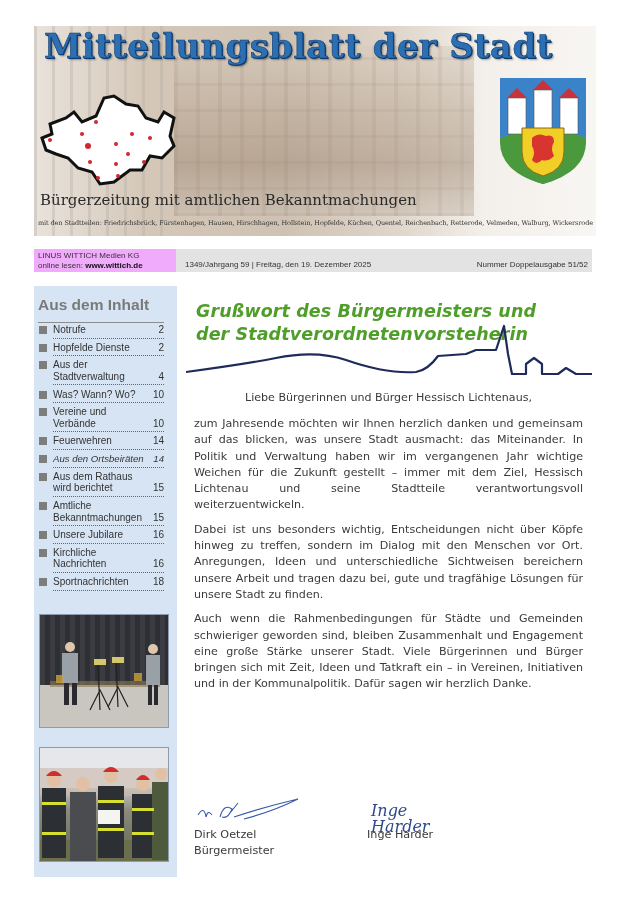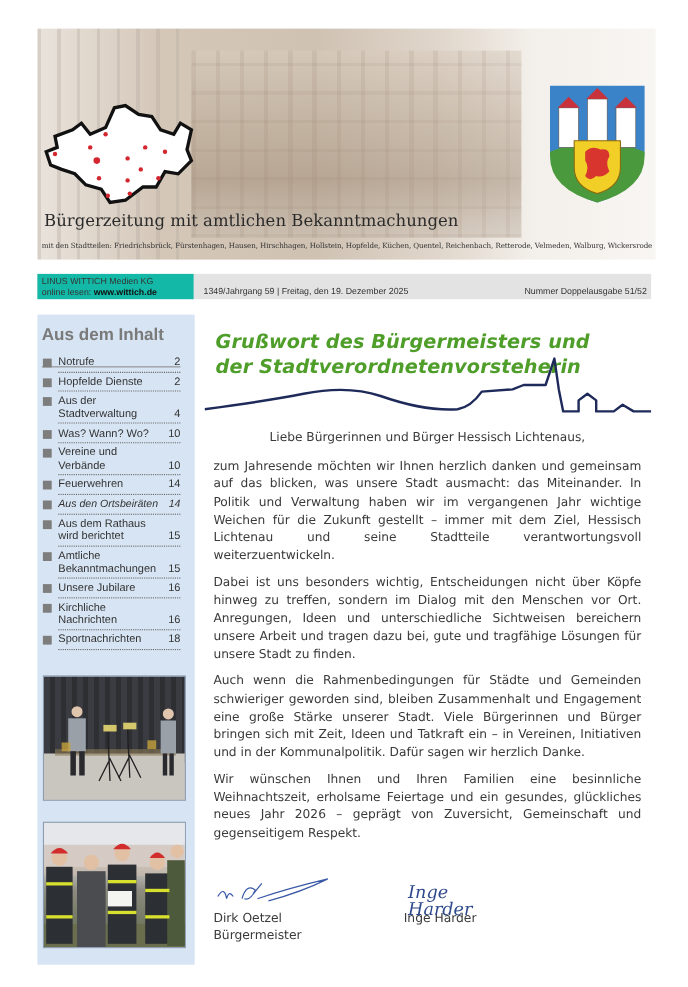--- a/index.html
+++ b/index.html
@@ -55,35 +55,35 @@
   .map-icon { position: absolute; left: 4px; top: 52px; width: 142px; height: 110px; }
   .coat-of-arms { position: absolute; left: 464px; top: 50px; width: 90px; height: 110px; }
 
   
   .infobar {
     position: absolute; left: 34px; top: 249px; width: 558px; height: 23px;
     background: #e3e3e3; font-size: 8px; color: #333;
   }
   .infobar .publisher {
     position: absolute; left: 0; top: 0; width: 142px; height: 23px;
-    background: #14b8a6; padding: 2px 0 0 4px; line-height: 10px;
+    background: #f0abfc; padding: 2px 0 0 4px; line-height: 10px;
   }
   .infobar .publisher b { font-weight: bold; color: #111; }
   .infobar .issue { position: absolute; left: 151px; top: 11px; }
   .infobar .number { position: absolute; right: 4px; top: 11px; }
 
   
   .sidebar {
     position: absolute; left: 34px; top: 286px; width: 143px; height: 591px;
     background: #d7e4f3;
   }
   .toc-title {
     position: absolute; left: 4px; top: 10px; width: 126px;
     font-size: 15.5px; font-weight: bold; color: #7a7a7a;
-    border-bottom: 1.5px solid #8d8d8d; padding-bottom: 19px;
+    border-bottom: 1.5px solid #8d8d8d; padding-bottom: 8px;
     white-space: nowrap;
   }
   .toc-list { position: absolute; left: 4px; top: 38px; width: 126px; }
   .toc-item {
     position: relative; display: flex; align-items: flex-end;
     padding-left: 15px; margin-bottom: 3.2px;
     font-size: 10px; line-height: 11.5px; color: #333;
   }
   .toc-item .sq {
     position: absolute; left: 1px; top: 2px; width: 8px; height: 8px; background: #7d7d7d;
@@ -134,20 +134,21 @@
     font-family: "DejaVu Serif", serif; font-style: italic; font-size: 16px; color: #2e4a8d;
   }
 </style>
 </head>
 <body>
 
 <div class="masthead">
   <div class="photo-bg2"></div>
   <div class="photo-bg"></div>
 
+  <div class="mast-title-top">Mitteilungsblatt der Stadt</div>
 
   <svg class="map-icon" viewBox="0 0 142 110">
     <path d="M4 60 L14 56 L12 46 L28 40 L36 34 L44 44 L58 38 L66 20 L76 18 L88 26 L100 28 L108 40 L120 44 L126 34 L136 40 L132 58 L136 68 L124 80 L112 78 L104 92 L92 92 L76 104 L62 106 L54 94 L40 90 L30 80 L18 76 L8 72 Z" fill="#ffffff" stroke="#111" stroke-width="3"></path>
     <g fill="#d3262e">
       <circle cx="12" cy="62" r="2"></circle>
         <circle cx="44" cy="56" r="2"></circle>
         <circle cx="58" cy="44" r="2"></circle>
       <circle cx="50" cy="68" r="3"></circle>
         <circle cx="78" cy="66" r="2"></circle>
         <circle cx="94" cy="56" r="2"></circle>
@@ -358,21 +359,20 @@
 
 <svg class="skyline" viewBox="0 0 406 60">
   <path d="M0 52 Q60 44 90 38 Q130 30 160 40 Q200 54 230 52 Q242 50 252 36 L280 34 L290 30 L310 30 L318 6 L322 34 L326 54 L340 54 L340 44 L348 38 L356 44 L356 54 L372 54 L380 48 L390 54 L406 54" fill="none" stroke="#1e2a5a" stroke-width="2.2" stroke-linejoin="round"></path>
 </svg>
 
 <div class="article-body">
   <p class="salutation">Liebe Bürgerinnen und Bürger Hessisch Lichtenaus,</p>
   <p>zum Jahresende möchten wir Ihnen herzlich danken und gemeinsam auf das blicken, was unsere Stadt ausmacht: das Miteinander. In Politik und Verwaltung haben wir im vergangenen Jahr wichtige Weichen für die Zukunft gestellt – immer mit dem Ziel, Hessisch Lichtenau und seine Stadtteile verantwortungsvoll weiterzuentwickeln.</p>
   <p>Dabei ist uns besonders wichtig, Entscheidungen nicht über Köpfe hinweg zu treffen, sondern im Dialog mit den Menschen vor Ort. Anregungen, Ideen und unterschiedliche Sichtweisen bereichern unsere Arbeit und tragen dazu bei, gute und tragfähige Lösungen für unsere Stadt zu finden.</p>
   <p>Auch wenn die Rahmenbedingungen für Städte und Gemeinden schwieriger geworden sind, bleiben Zusammenhalt und Engagement eine große Stärke unserer Stadt. Viele Bürgerinnen und Bürger bringen sich mit Zeit, Ideen und Tatkraft ein – in Vereinen, Initiativen und in der Kommunalpolitik. Dafür sagen wir herzlich Danke.</p>
-  <p>Wir wünschen Ihnen und Ihren Familien eine besinnliche Weihnachtszeit, erholsame Feiertage und ein gesundes, glückliches neues Jahr 2026 – geprägt von Zuversicht, Gemeinschaft und gegenseitigem Respekt.</p>
 </div>
 
 <div class="signatures">
   <div class="sig sig-left">
     <div class="scribble">
       <svg width="110" height="32" viewBox="0 0 110 32">
         <path d="M4 20 Q10 10 12 22 Q14 14 18 20 M26 22 Q30 8 38 14 Q34 24 28 22 M36 18 L44 8 M40 22 Q70 12 104 4 Q80 16 50 24" fill="none" stroke="#3a5aa8" stroke-width="1.1"></path>
       </svg>
     </div>
     <div>Dirk Oetzel</div>

